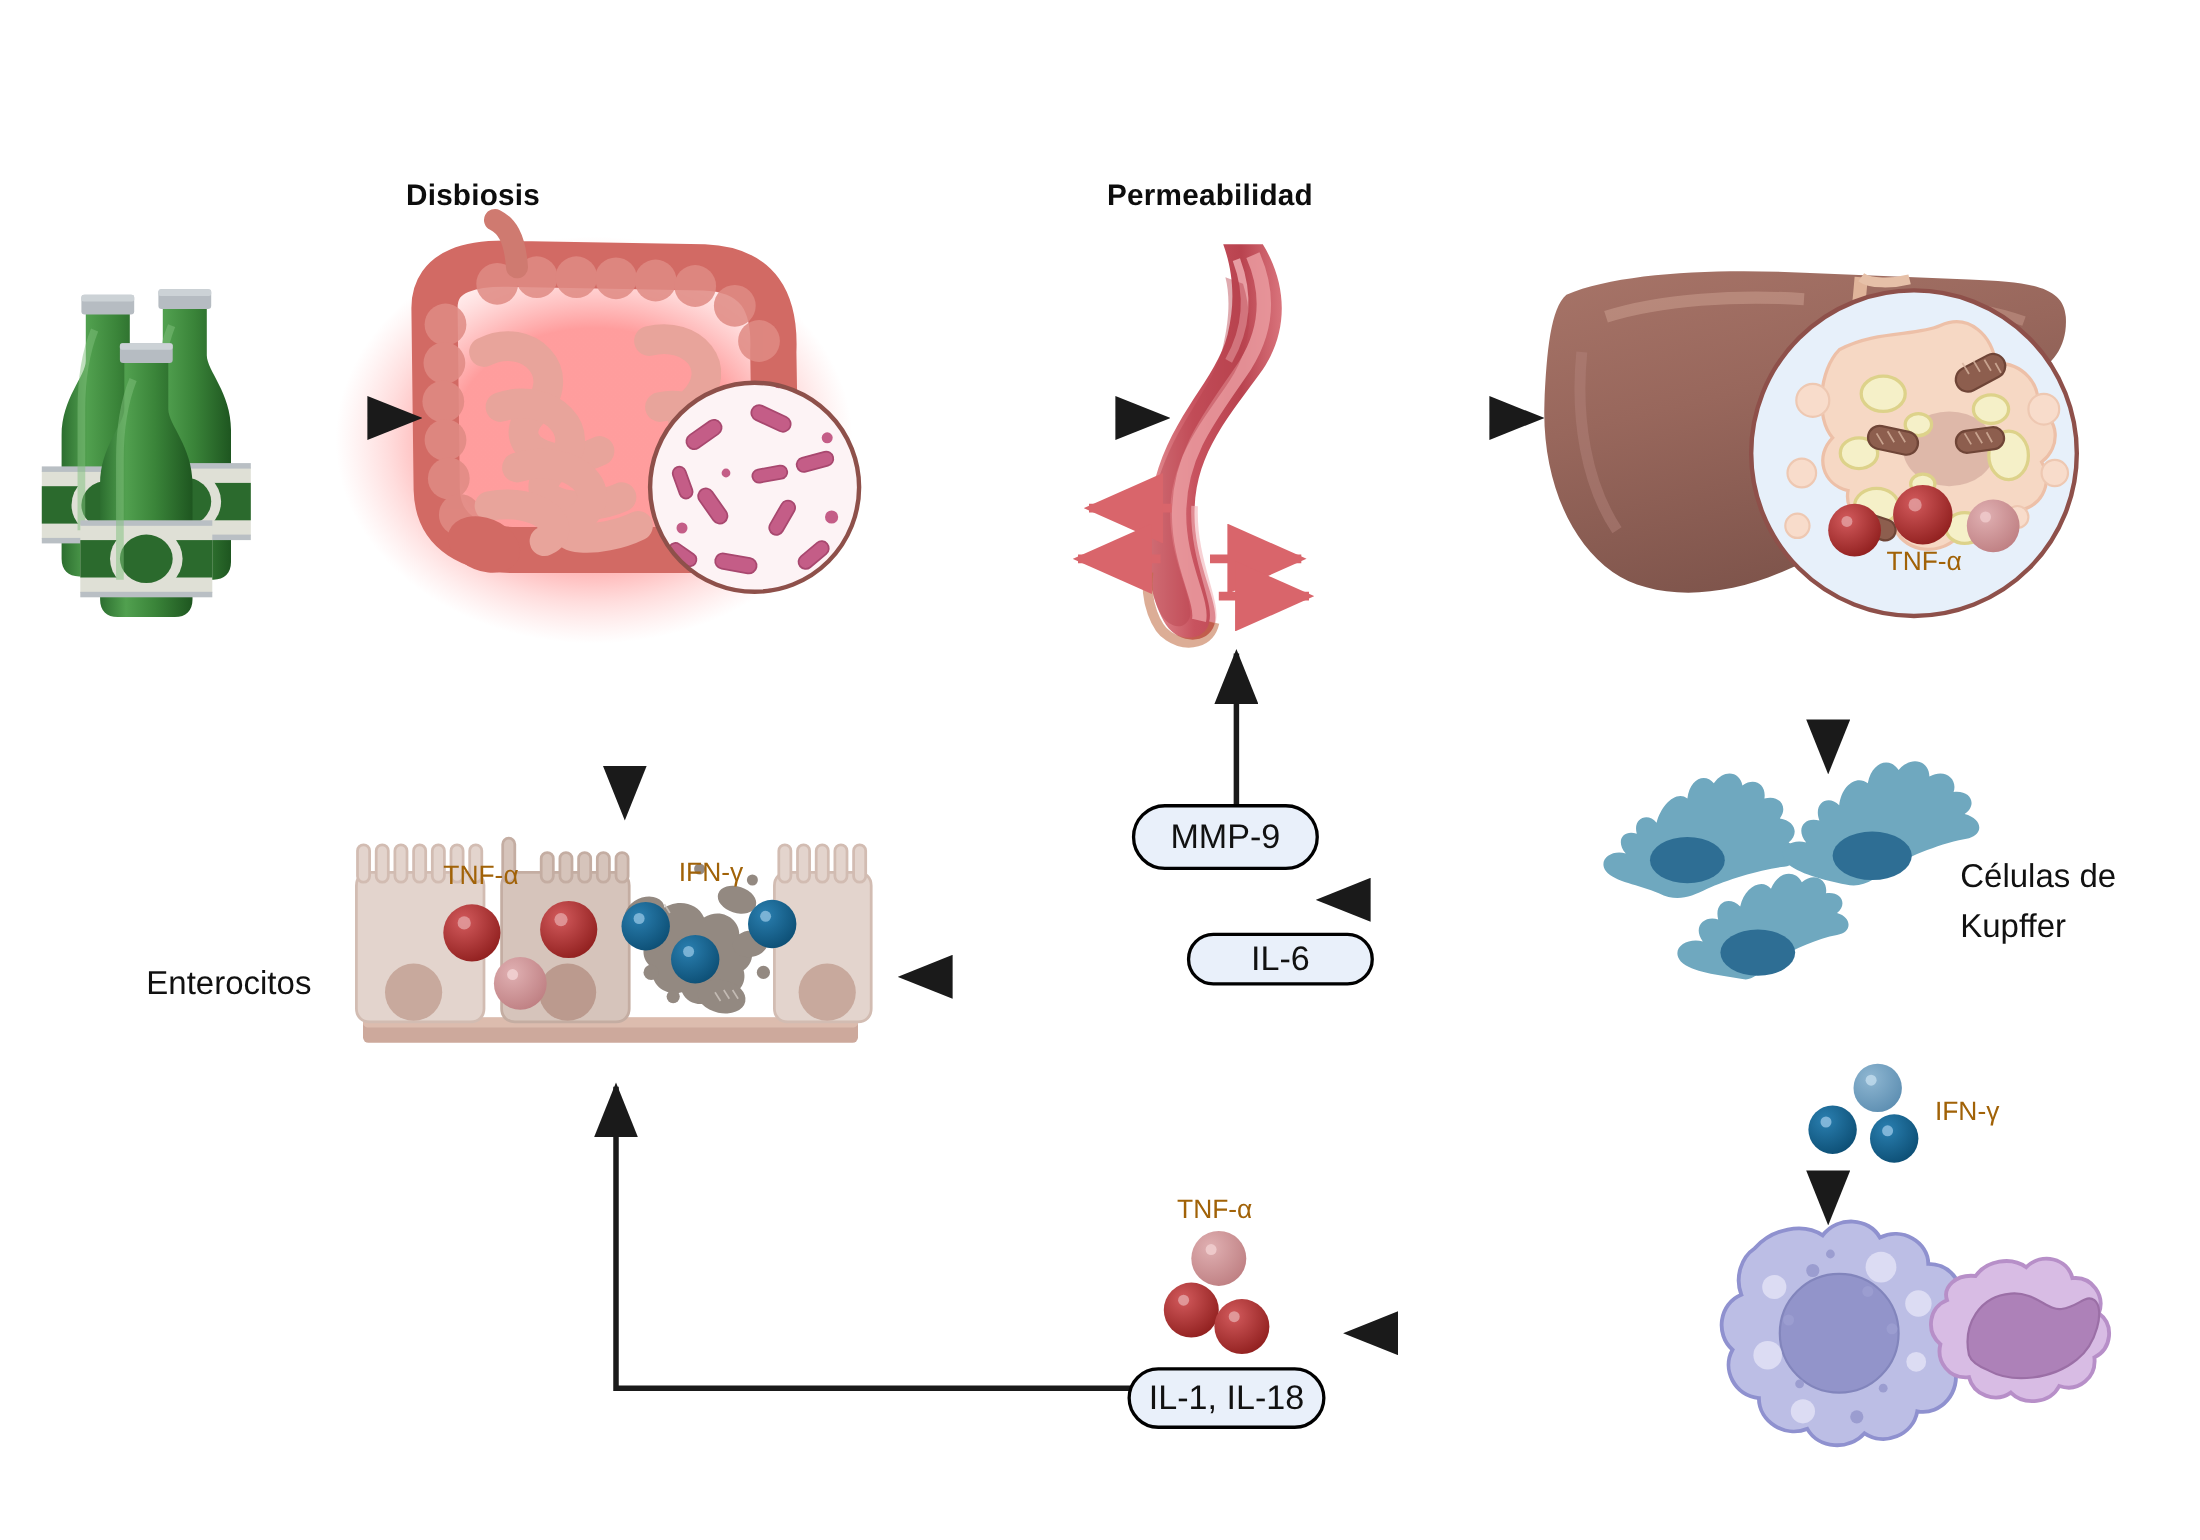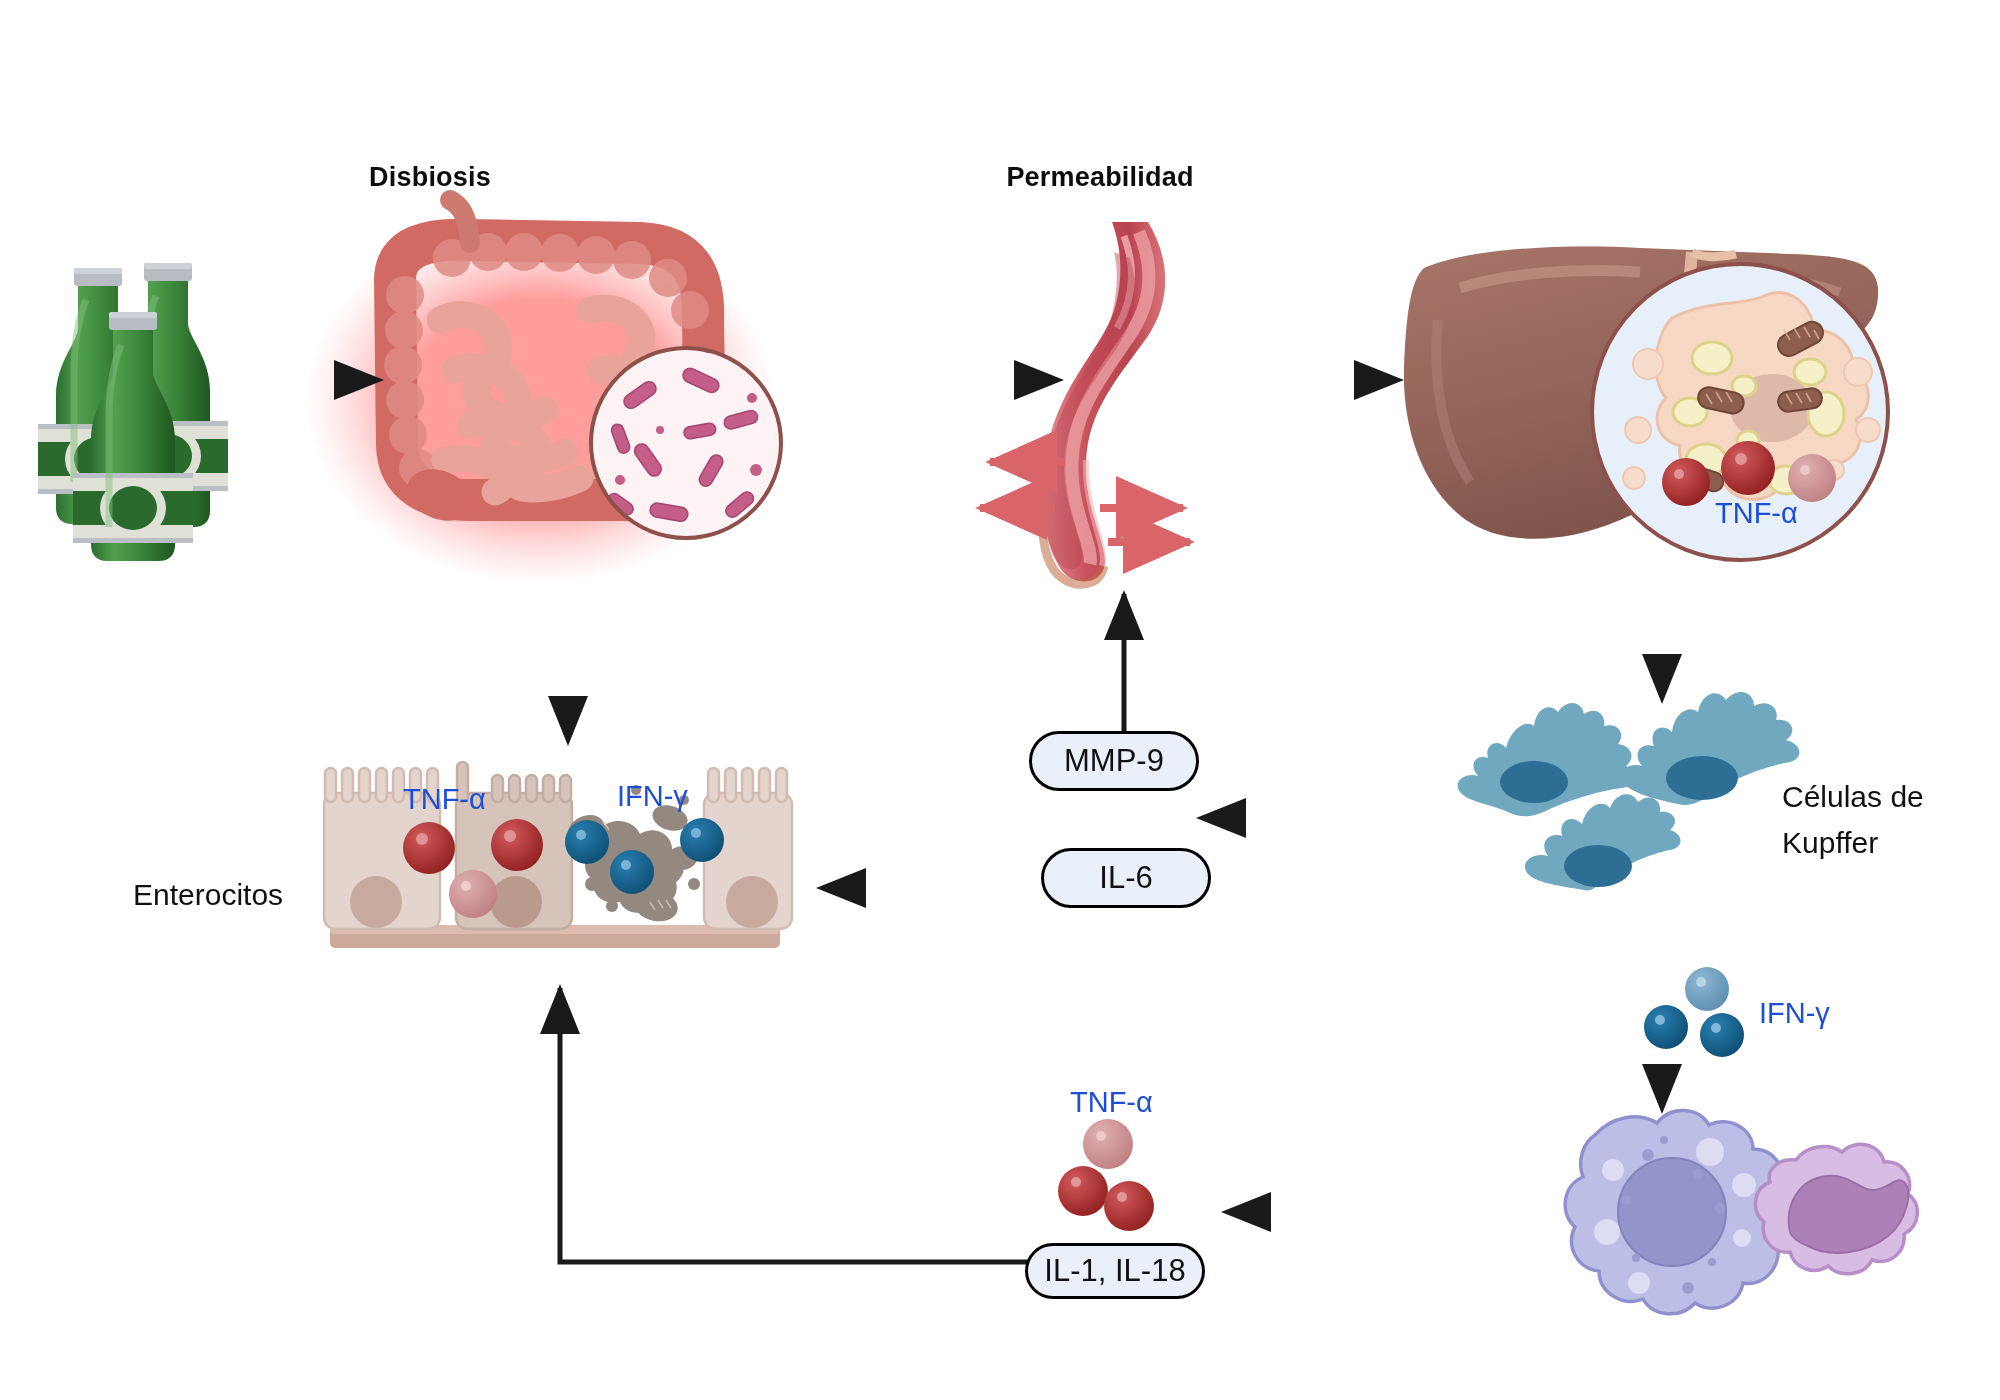--- a/index.html
+++ b/index.html
@@ -14,21 +14,21 @@
 
   .abs { position:absolute; }
 
   .hdr {
     font-weight:bold; font-size:27px; letter-spacing:.2px;
     color:#0d0d0d; white-space:nowrap; text-align:center;
   }
   .plainlabel {
     font-size:30px; color:#111; white-space:nowrap;
   }
-  .smalllabel { font-size:29px; color:#1d4ed8; white-space:nowrap;text-align:right; }
+  .smalllabel { font-size:24px; color:#a16207; white-space:nowrap;text-align:right; }
 
   .pill {
     background:#e9f0fa;
     border:3px solid #000000;
     border-radius:40px;
     display:flex; align-items:center; justify-content:center;
     font-size:31px; color:#111;
     white-space:nowrap;
   }
 
@@ -518,20 +518,20 @@
 
   <div class="abs plainlabel" style="left:1782px; top:780px;">Células de</div>
   <div class="abs plainlabel" style="left:1782px; top:826px;">Kupffer</div>
 
   <div class="abs smalllabel" style="left:1759px; top:997px;">IFN-γ</div>
   <div class="abs smalllabel" style="left:1070px; top:1086px;">TNF-α</div>
 
   <div class="abs pill" style="left:1029px; top:731px; width:170px; height:60px;">
     <span>MMP-9</span>
   </div>
-  <div class="abs pill" style="left:1041px; top:848px; width:170px; height:60px;">
+  <div class="abs pill" style="left:1079px; top:848px; width:170px; height:48px;">
     <span>IL-6</span>
   </div>
   <div class="abs pill" style="left:1025px; top:1243px; width:180px; height:56px;">
     <span>IL-1, IL-18</span>
   </div>
 
 </div>
 
 </body></html>

